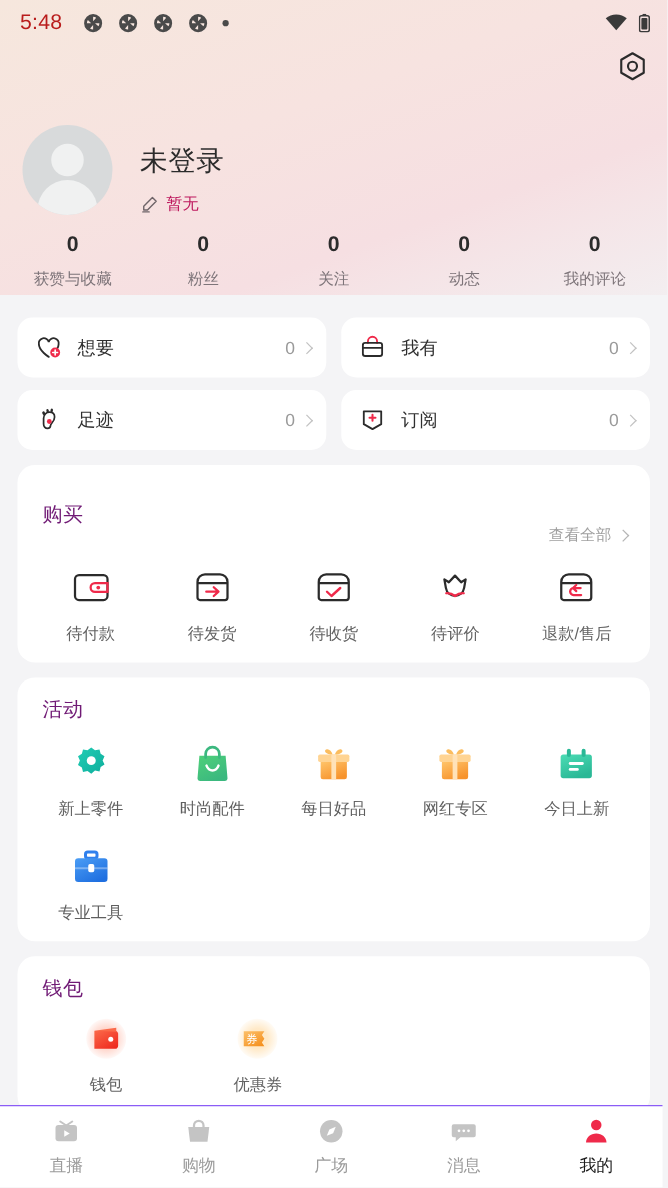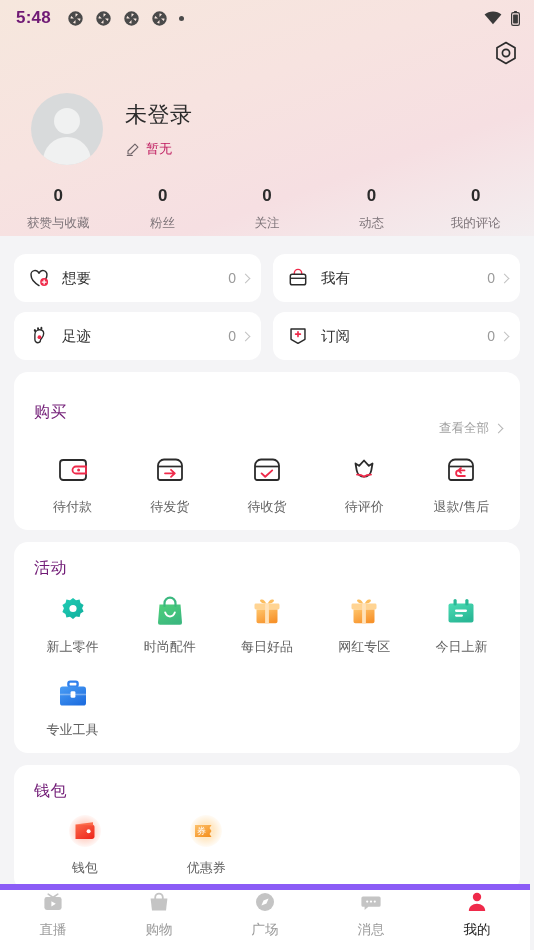--- a/index.html
+++ b/index.html
@@ -30,39 +30,38 @@
   }
 
   
   .statusbar {
     height: 36px;
     display: flex; align-items: center;
     padding: 0 14px 0 16px;
     font-size: 17px; color: #3a3a3a;
     letter-spacing: .2px;
   }
-  .status-time { font-weight: 700; font-size: 17px; color: #701a75; }
+  .status-time { font-weight: 400; font-size: 17px; color: #b91c1c; }
   .status-icons-left { display: flex; align-items: center; gap: 11px; margin-left: 16px; }
   .pinwheel { width: 17px; height: 17px; display: block; }
   .dot-small { width: 5px; height: 5px; border-radius: 50%; background: #4a4a4a; display: block; }
   .status-spacer { flex: 1; }
   .status-icons-right { display: flex; align-items: center; gap: 9px; }
 
   
   .settings-row {
     height: 40px; display: flex; justify-content: flex-end; align-items: center;
     padding-right: 14px;
   }
 
   
   .profile {
-    display: flex; align-items: center;
+    display: flex; align-items: flex-end;
     padding: 10px 0 0 18px;
     height: 96px;
-    margin-left: 13px;
   }
   .avatar {
     width: 72px; height: 72px; border-radius: 50%;
     background: #d8dadb;
     overflow: hidden; position: relative; flex: none;
   }
   .avatar .head {
     position: absolute; width: 26px; height: 26px; border-radius: 50%;
     background: #f0f1f1; left: 23px; top: 15px;
   }
@@ -134,22 +133,22 @@
   .grid4 { display: grid; grid-template-columns: repeat(5, 1fr); row-gap: 18px; margin-top: 12px; }
   .grid4 .icon-cell .glyph { height: 40px; }
   .grid4 .icon-cell .cap { font-size: 13px; color: #5f5f5f; margin-top: 7px; }
 
   .wallet-row { display: grid; grid-template-columns: repeat(4, 1fr); margin-top: 12px; }
 
   
   .tabbar {
     position: absolute; bottom: 0; left: 0; right: 4px;
     height: 66px; background: #fff;
-    border-top: 6px solid #8b5cf6;
-    display: flex; z-index: 5;
+    border-top: 1px solid #8b5cf6;
+    display: flex; align-items: center; z-index: 5;
   }
   .tab { flex: 1; display: flex; flex-direction: column; align-items: center; gap: 7px; }
   .tab .tglyph { height: 24px; display: flex; align-items: center; justify-content: center; }
   .tab .tlabel { font-size: 13.5px; color: #9b9b9b; }
   .tab.active .tlabel { color: #1d1d1d; font-weight: 500; }
   .pad-bottom { height: 66px; }
 </style>
 </head>
 <body>
 

